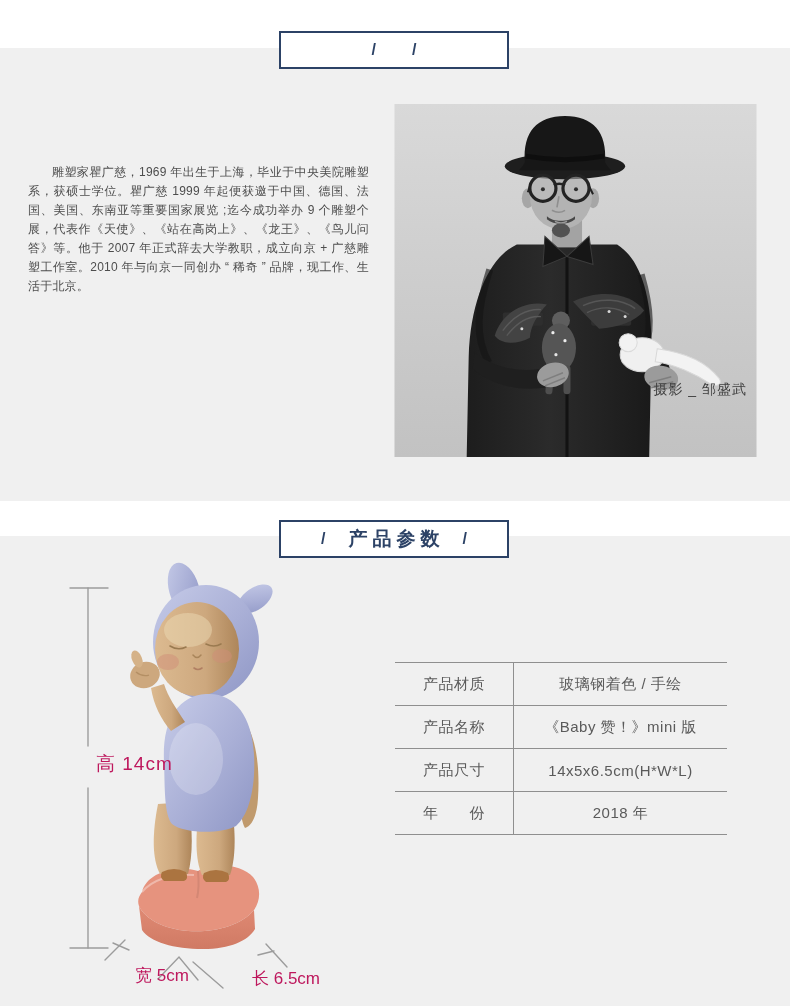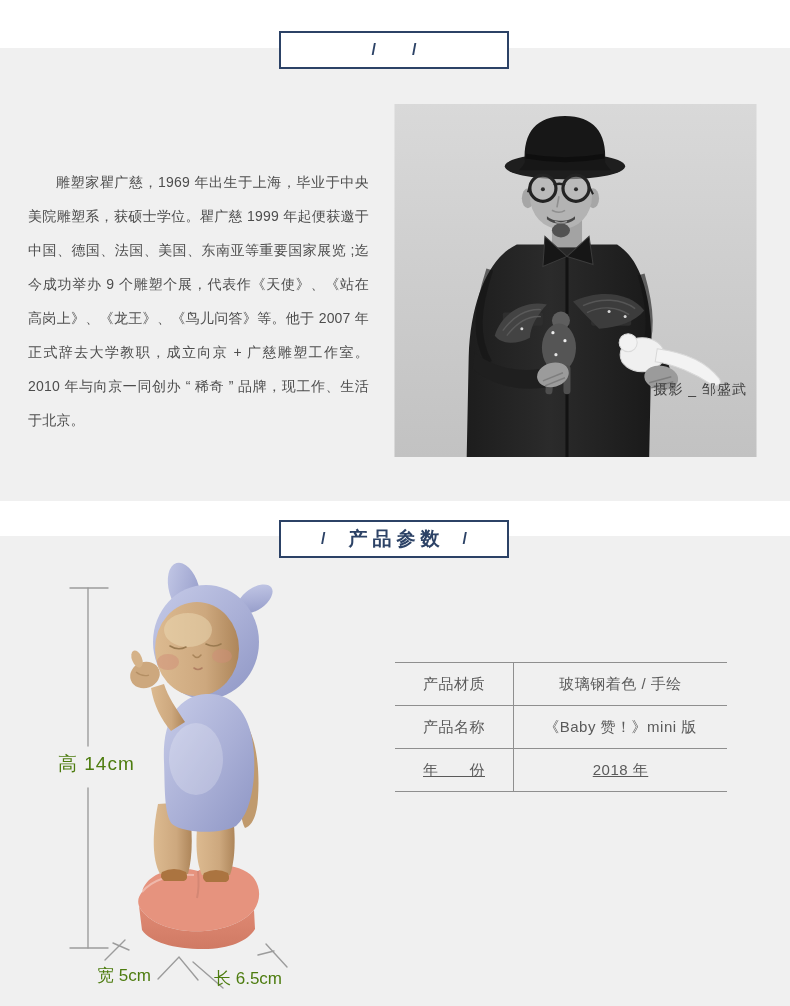--- a/index.html
+++ b/index.html
@@ -18,47 +18,47 @@
     display:flex;align-items:center;justify-content:center;
     color:#2c4266;z-index:5;
   }
   #header-artist{top:31px;}
   #header-product{top:520px;}
   .section-header .slash{font-size:16px;font-weight:700;margin:0 18px;}
   .section-header .title{font-size:19px;font-weight:700;letter-spacing:5px;text-indent:5px;}
 
   .bio{
     position:absolute;left:28px;top:151px;width:341px;
-    font-size:14px;line-height:34px;color:#4d4d4d;
+    font-size:12px;line-height:19px;color:#4d4d4d;
     text-align:justify;text-indent:2em;letter-spacing:.2px;
   }
 
   .photo{position:absolute;left:394px;top:104px;width:363px;height:303px;}
   .photo svg{display:block;}
   .photo-credit{
     position:absolute;right:10px;bottom:8px;
     font-size:14px;color:#404040;letter-spacing:1px;
   }
 
   .figurine{position:absolute;left:118px;top:556px;}
   .dim-lines{position:absolute;left:40px;top:560px;pointer-events:none;}
-  .dim-label{position:absolute;color:#4d7c0f;white-space:nowrap;}
+  .dim-label{position:absolute;color:#be185d;white-space:nowrap;margin-left:38px;}
   #dim-height{left:58px;top:751px;font-size:19px;letter-spacing:1px;}
   #dim-width{left:97px;top:964px;font-size:17px;}
   #dim-length{left:214px;top:967px;font-size:17px;}
 
   .spec-table{
     position:absolute;left:395px;top:662px;width:332px;
     border-collapse:collapse;font-size:15px;color:#5a5a5a;letter-spacing:.5px;
   }
   .spec-table td{
     border-top:1px solid #8f8f8f;height:42px;text-align:center;
     padding:0 4px;vertical-align:middle;
   }
-  .spec-table tr:last-child td{border-bottom:1px solid #8f8f8f;text-decoration:underline;}
+  .spec-table tr:last-child td{border-bottom:1px solid #8f8f8f;}
   .spec-table td.lab{width:110px;border-right:1px solid #8f8f8f;}
 </style>
 </head>
 <body>
 
 <div class="page">
 
   <div class="bg-band" id="band-artist"></div>
   <div class="bg-band" id="band-product"></div>
 
@@ -230,19 +230,23 @@
     <tbody>
       <tr>
         <td class="lab">产品材质</td>
         <td>玻璃钢着色 / 手绘</td>
       </tr>
       <tr>
         <td class="lab">产品名称</td>
         <td>《Baby 赞！》mini 版</td>
       </tr>
       <tr>
+        <td class="lab">产品尺寸</td>
+        <td>14x5x6.5cm(H*W*L)</td>
+      </tr>
+      <tr>
         <td class="lab">年　　份</td>
         <td>2018 年</td>
       </tr>
     </tbody>
   </table>
 
 </div>
 
 </body></html>

